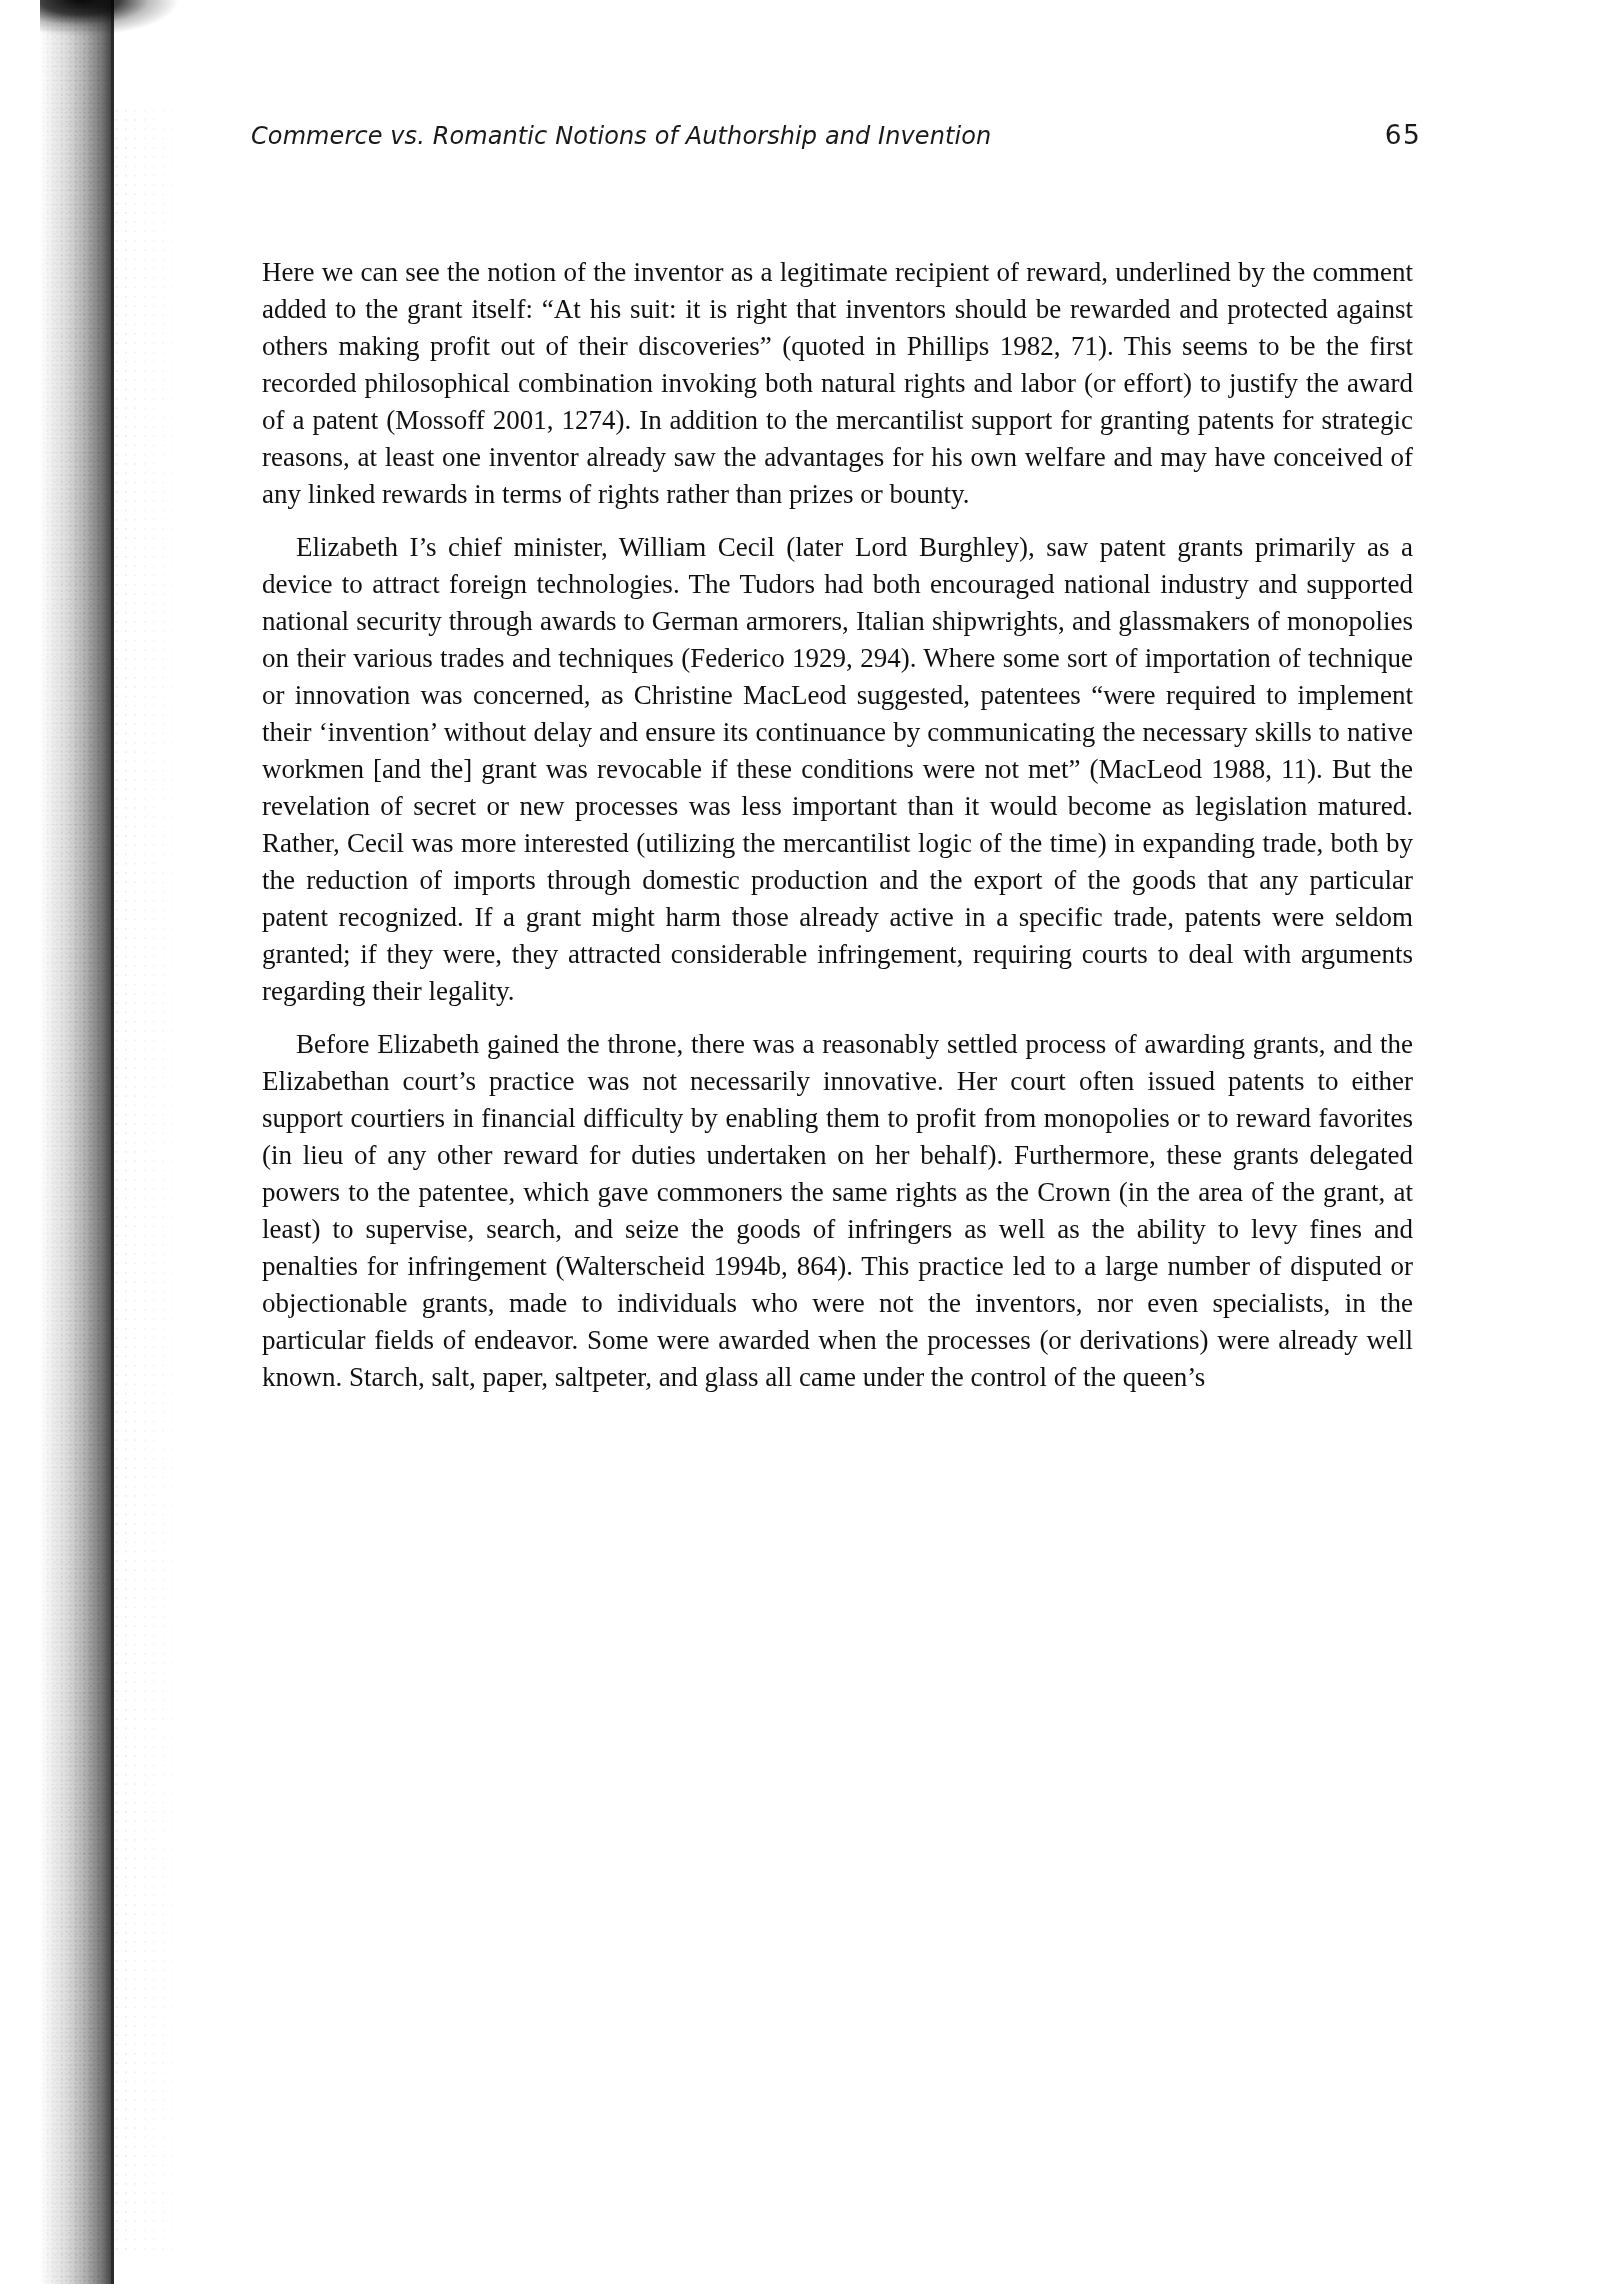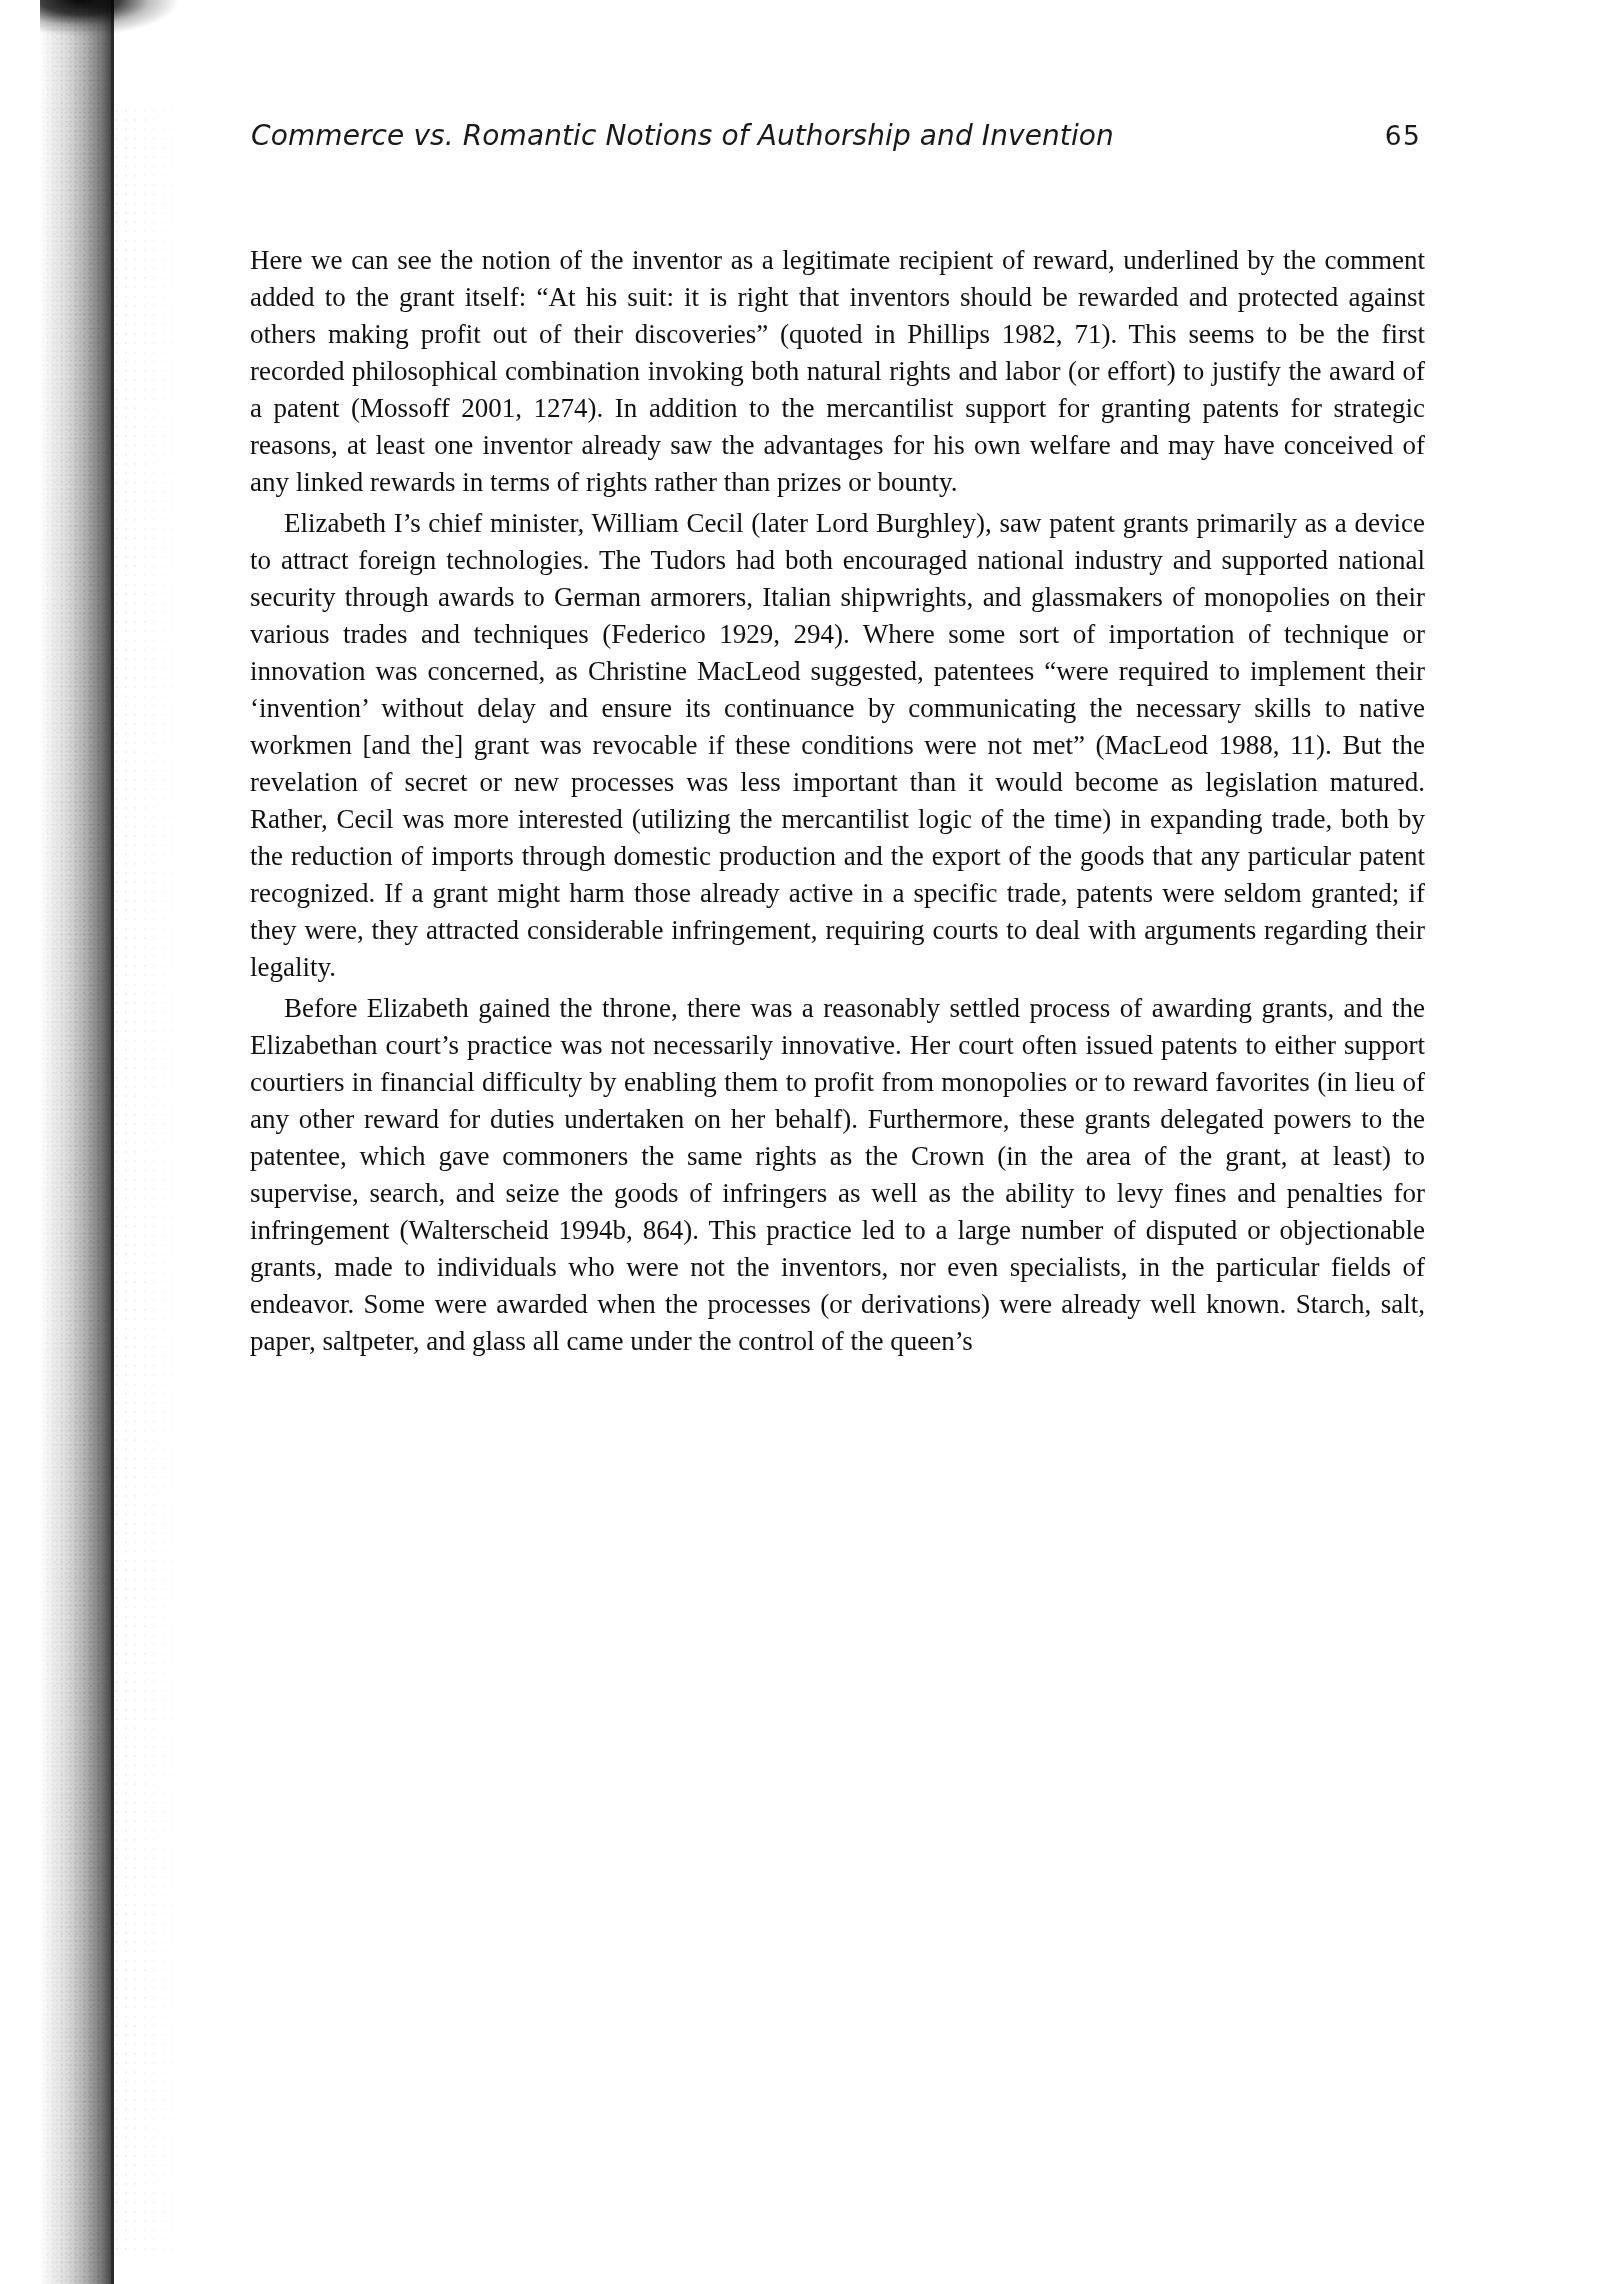--- a/index.html
+++ b/index.html
@@ -101,40 +101,40 @@
     left: 251px;
     top: 119px;
     width: 1170px;
     display: flex;
     align-items: baseline;
     justify-content: space-between;
   }
   .running-head .rh-title {
     font-family: "DejaVu Sans", sans-serif;
     font-style: italic;
-    font-size: 28px;
+    font-size: 24px;
     letter-spacing: 0.1px;
     color: #1a1a1a;
   }
   .running-head .rh-page {
     font-family: "DejaVu Sans", sans-serif;
     font-size: 26.4px;
     letter-spacing: 1.3px;
     color: #1a1a1a;
   }
 
   
   .page-body {
     position: absolute;
     left: 246px;
     top: 238px;
     width: 1183px;
   }
   .para {
-    margin: 4px;
+    margin: 16px;
     font-family: "Liberation Serif", serif;
     font-size: 27px;
     line-height: 37px;
     color: #111111;
     text-align: justify;
     text-justify: inter-word;
   }
   .para + .para {
     text-indent: 34px;
   }

